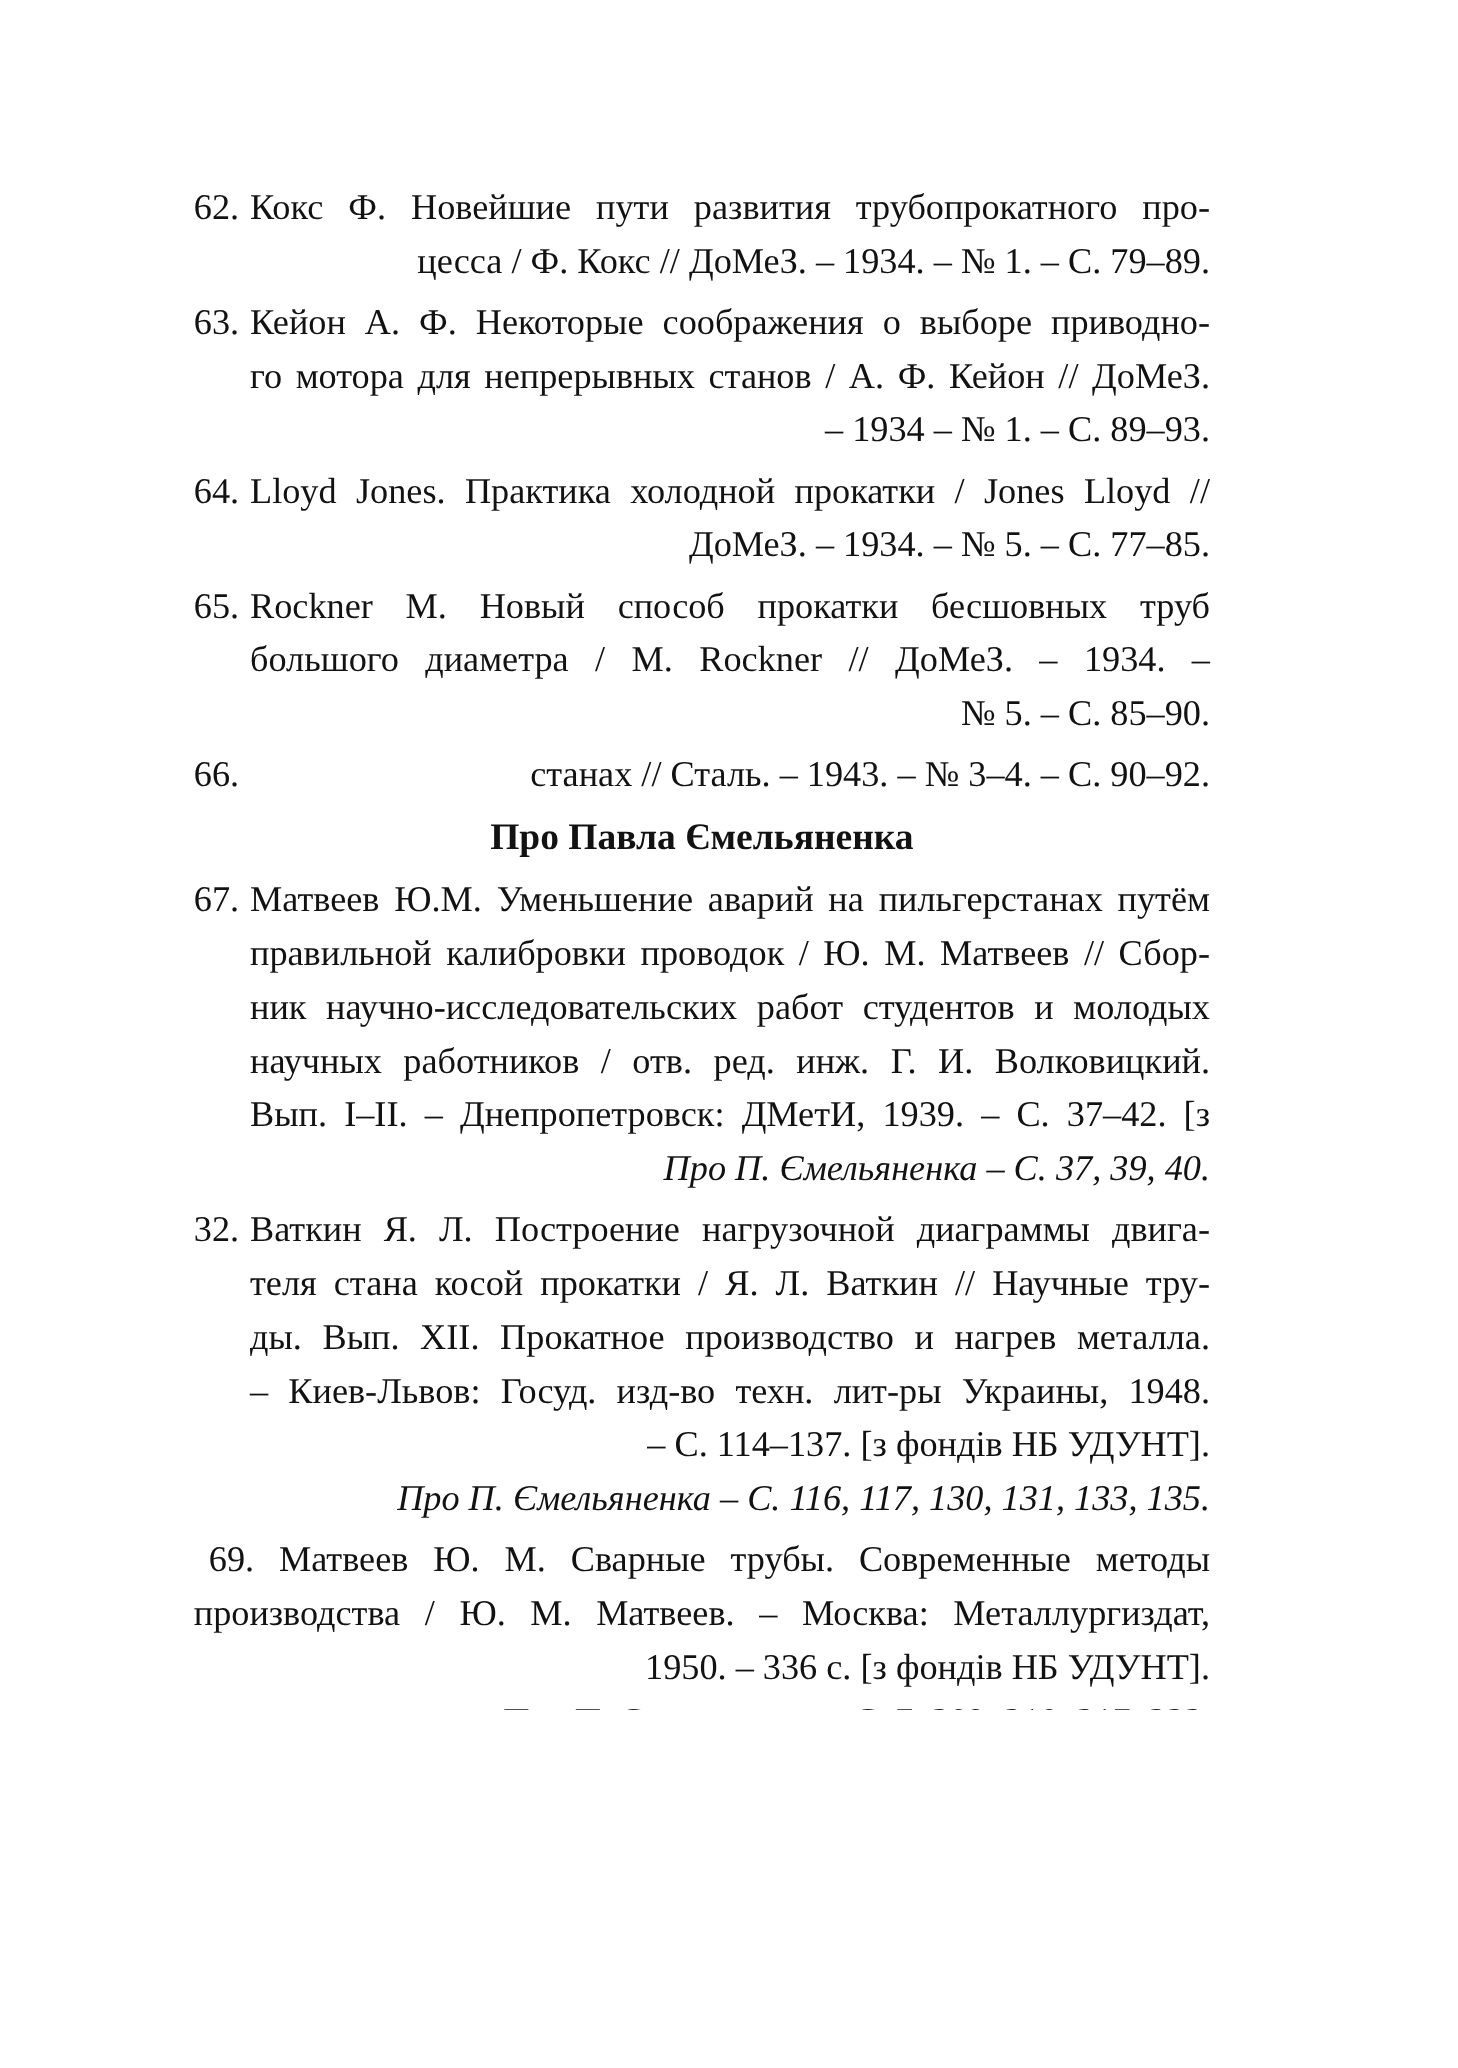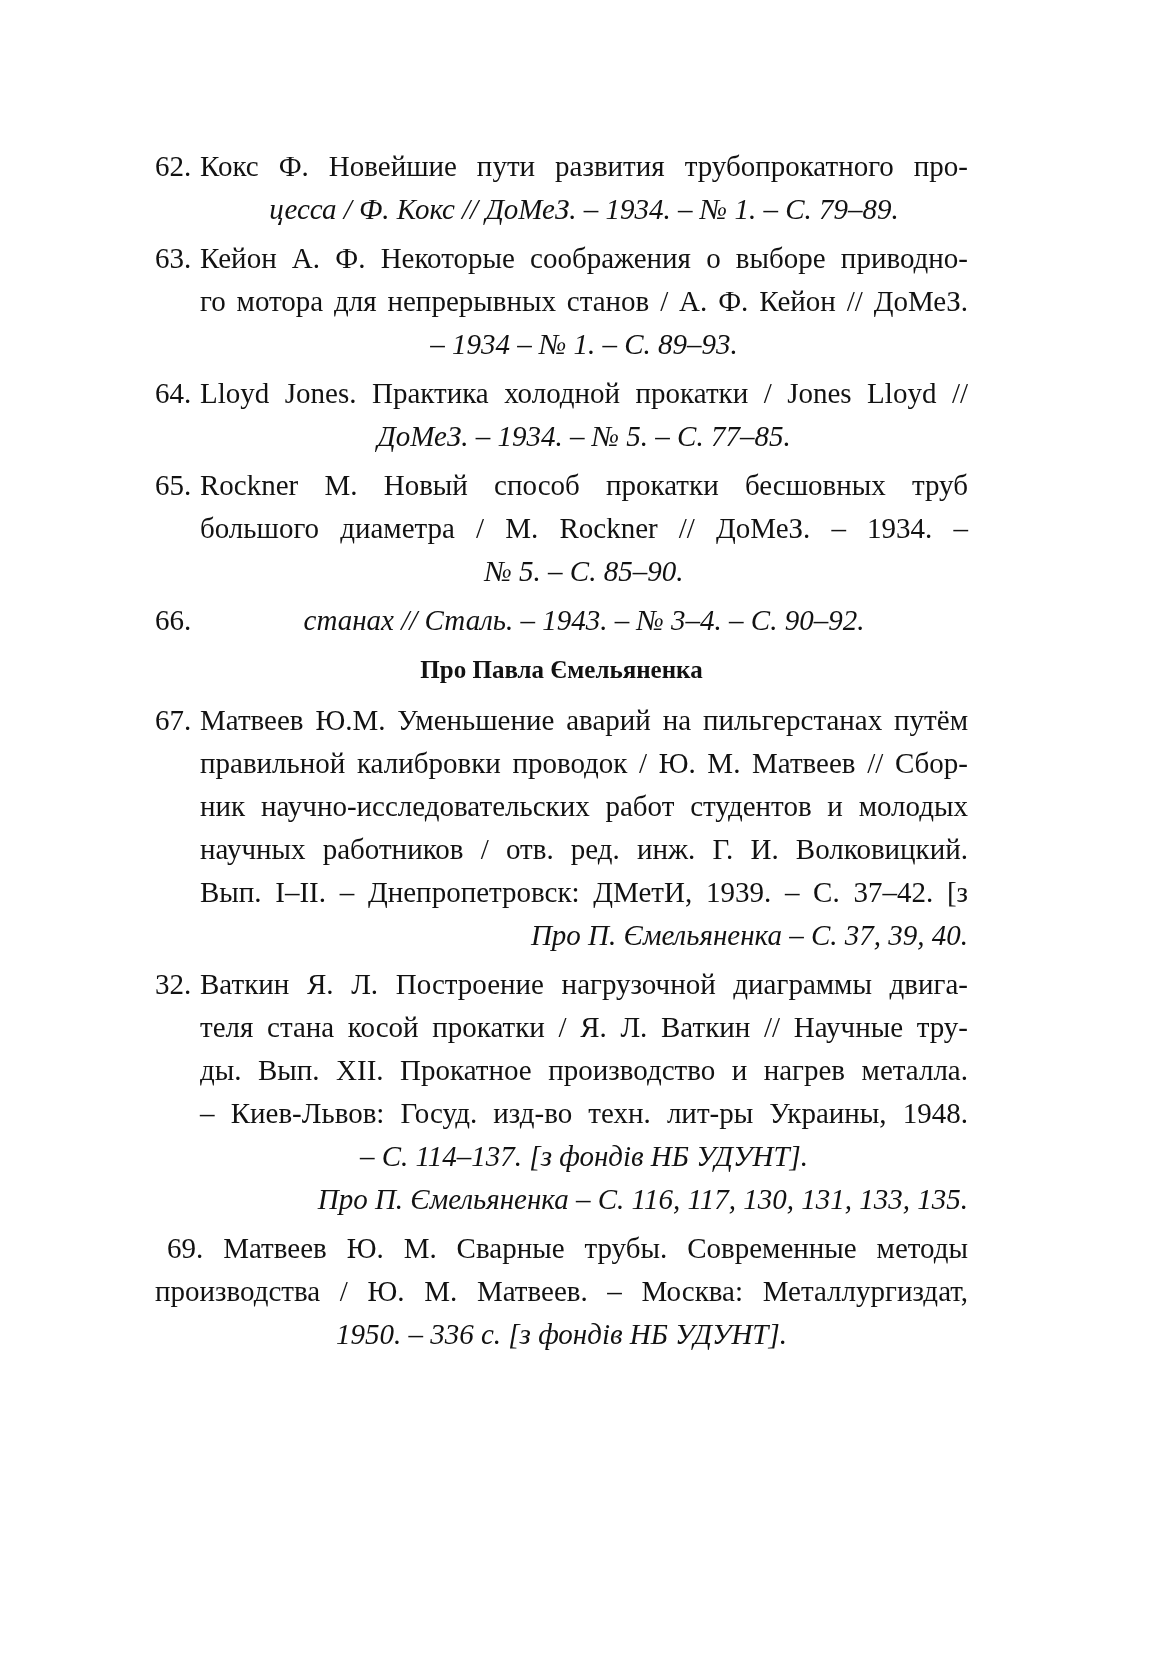--- a/index.html
+++ b/index.html
@@ -12,29 +12,29 @@
     padding: 145px 198px 0 155px;
     font-family: "Liberation Serif", "DejaVu Serif", serif;
     font-size: 29px;
     line-height: 43px;
     color: #121212;
     overflow: hidden;
   }
   .entry { position: relative; padding-left: 45px; margin-bottom: 6px; }
   .entry .num { position: absolute; left: 0; top: 0; }
   .jline { text-align: justify; text-align-last: justify; -moz-text-align-last: justify; }
-  .lline { text-align: center; font-style: italic; }
+  .lline { text-align: right; }
   .note { font-style: italic; padding-left: 13px; text-align: right; }
   .entry.flush { padding-left: 0; }
   .entry.flush .firstline { text-indent: 12px; }
   .entry.flush .note { padding-left: 58px; }
   .section-heading {
     font-weight: bold;
     text-align: center;
-    font-size: 25px;
+    font-size: 30px;
     line-height: 43px;
     margin: 4px 0 8px 0;
   }
   .page-number {
     position: absolute;
     left: 0; right: 0;
     top: 1538px;
     text-align: center;
     font-size: 28px;
     line-height: 34px;

